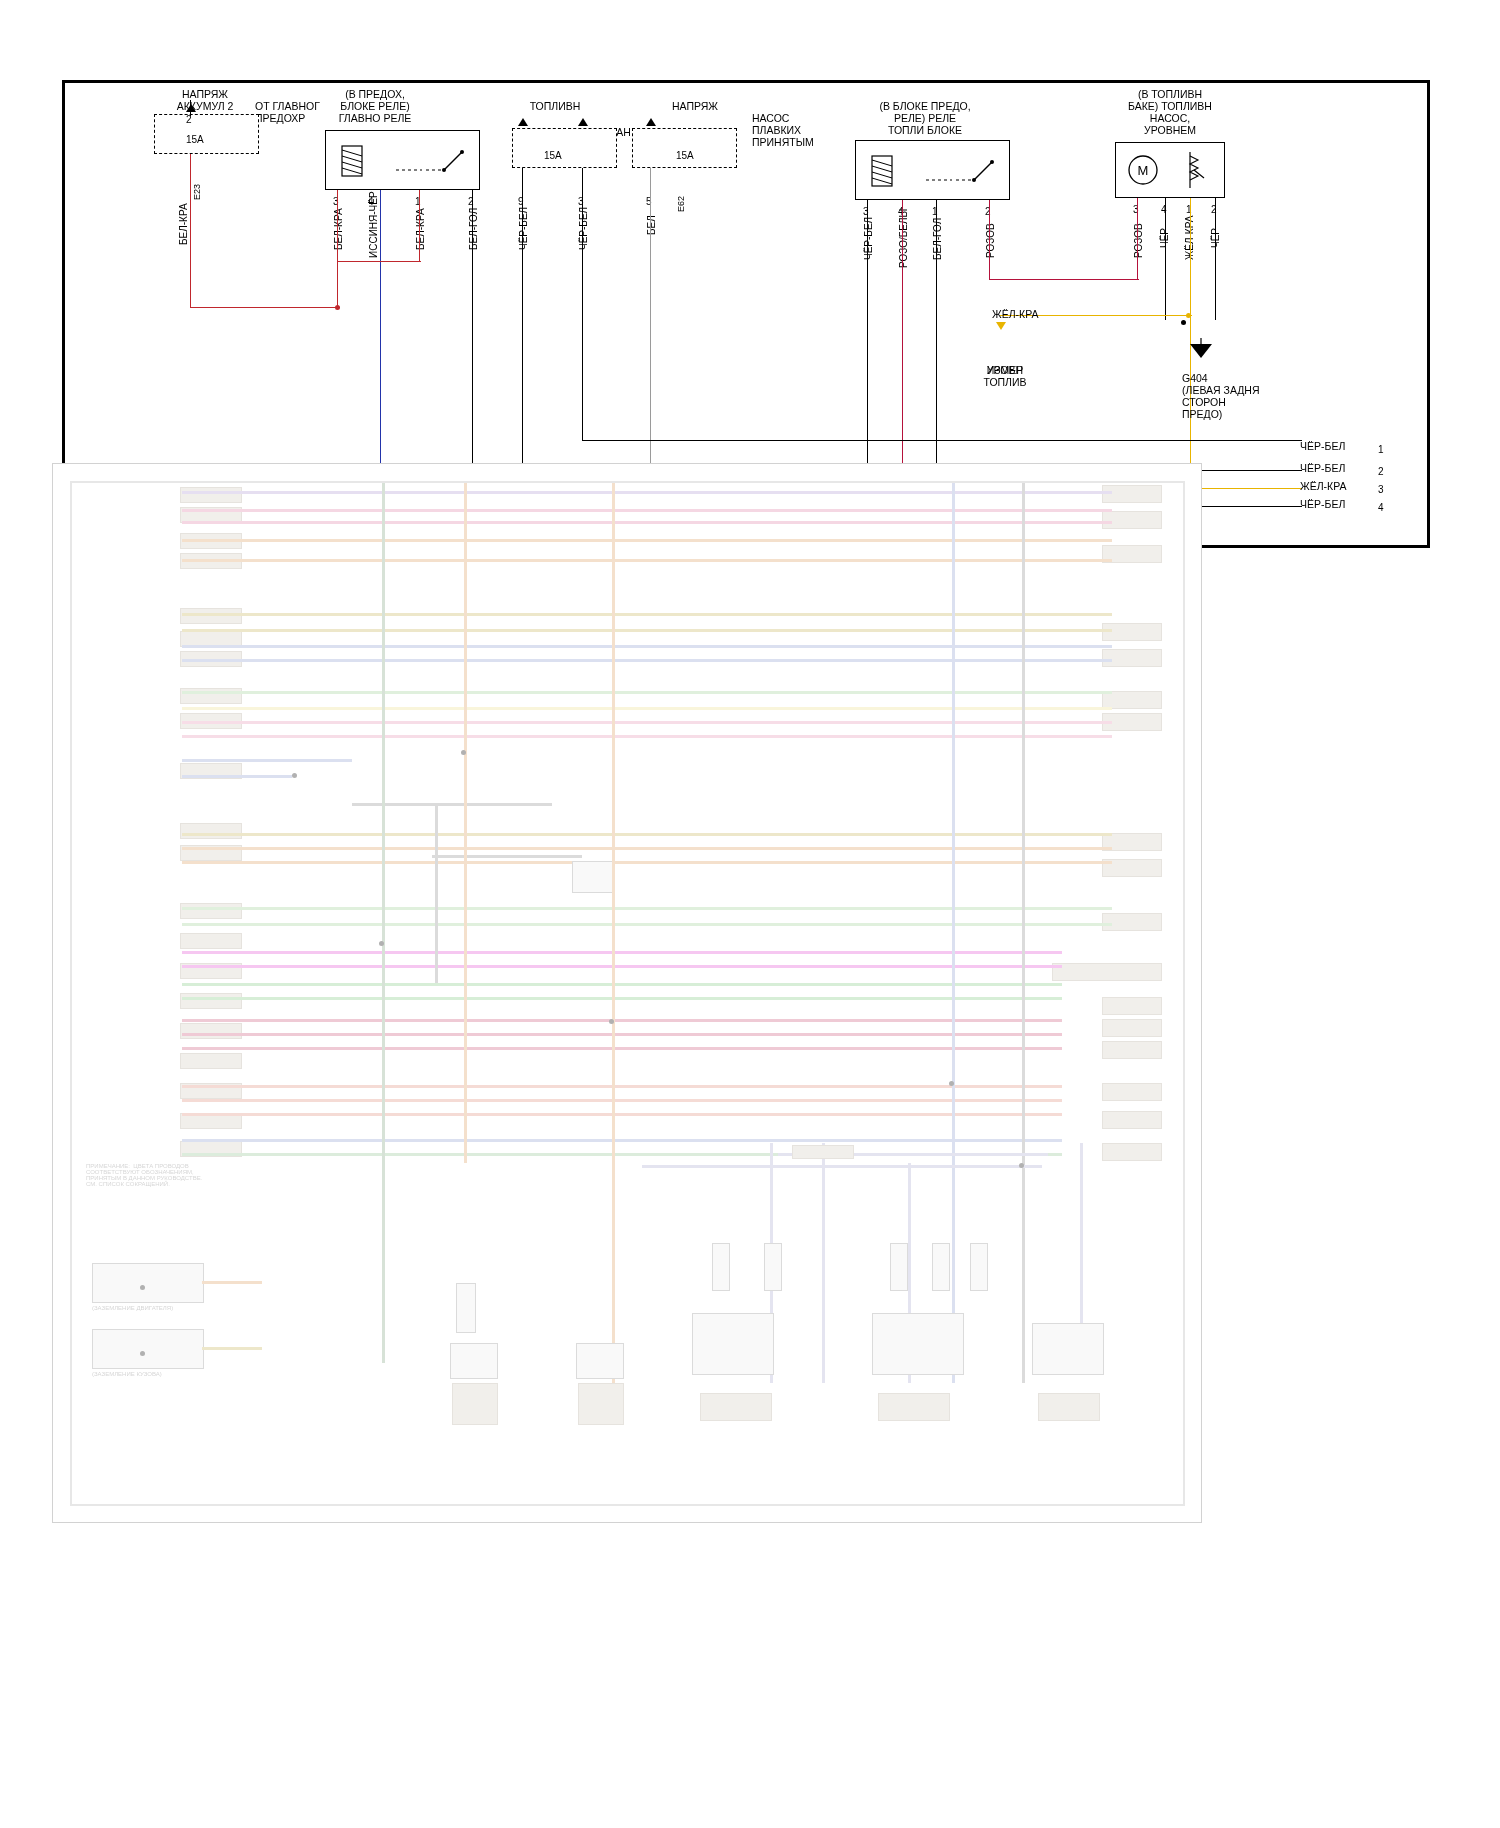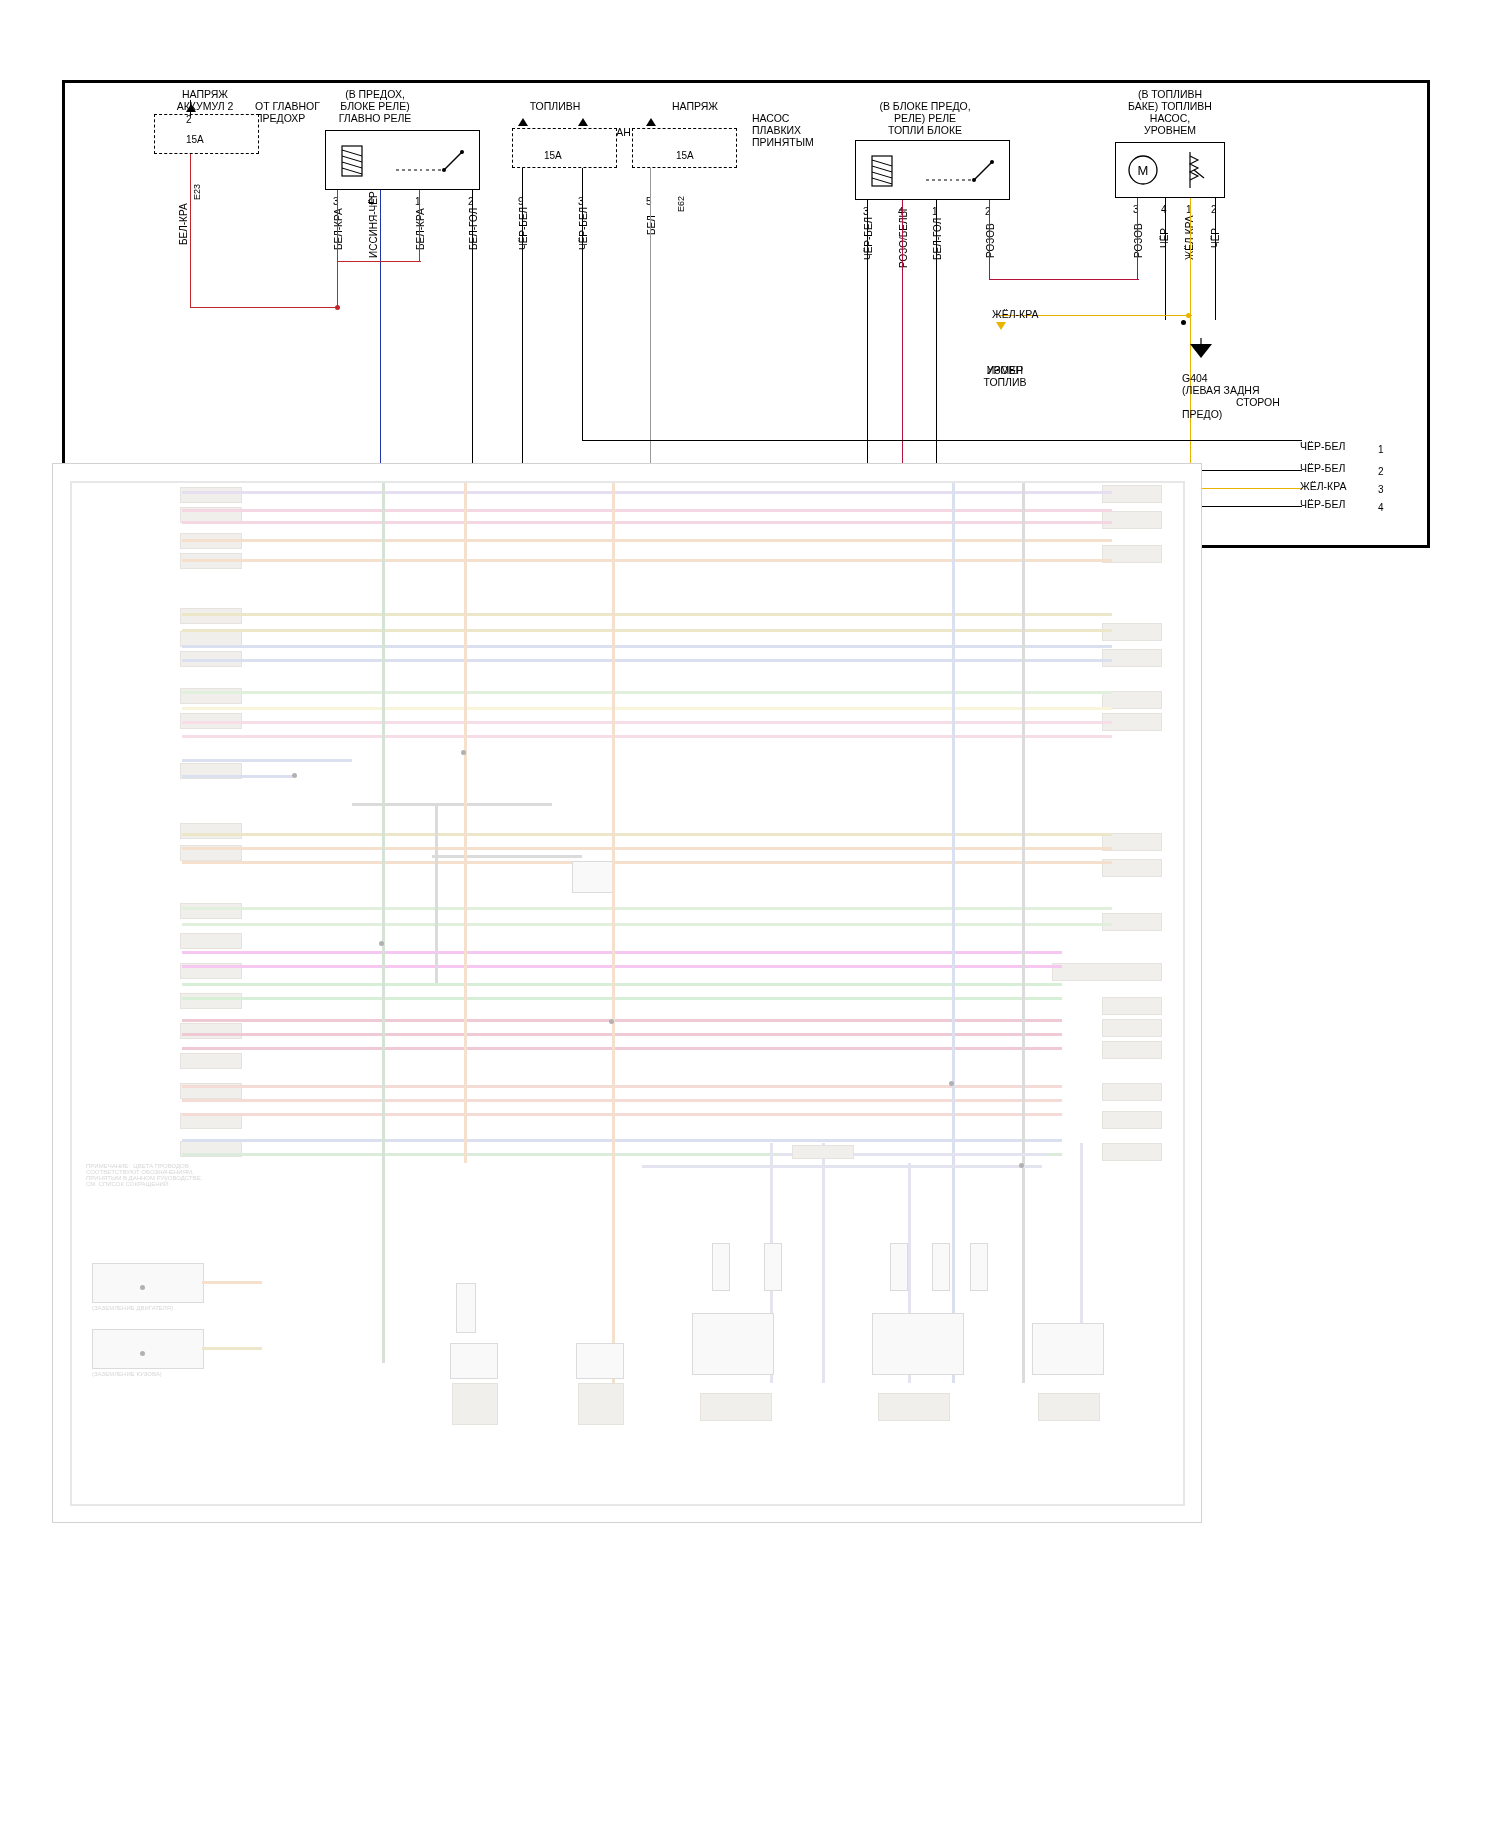--- a/index.html
+++ b/index.html
@@ -197,21 +197,21 @@
   <div class="lbl" style="left:960px;top:364px;width:90px;text-align:center;">ИЗМЕР</div>
   <div class="lbl" style="left:960px;top:364px;width:90px;">УРОВН</div>
   <div class="lbl" style="left:960px;top:376px;width:90px;">ТОПЛИВ</div>
 
   <svg class="gnd" style="left:1186px;top:338px;" width="30" height="22">
     <path d="M15 0 L15 6" stroke="#000" stroke-width="1.2"></path>
     <path d="M4 6 L26 6 L15 20 Z" fill="#000"></path>
   </svg>
   <div class="lbl left" style="left:1182px;top:372px;">G404</div>
   <div class="lbl left" style="left:1182px;top:384px;">(ЛЕВАЯ ЗАДНЯ</div>
-  <div class="lbl left" style="left:1236px;top:396px;text-align:center;">СТОРОН</div>
+  <div class="lbl left" style="left:1182px;top:396px;text-align:center;">СТОРОН</div>
   <div class="lbl left" style="left:1182px;top:408px;">ПРЕДО)</div>
 
   <div class="wire h" style="left:582px;top:440px;width:720px;"></div>
   <div class="wire h" style="left:522px;top:470px;width:780px;"></div>
   <div class="wire h yellow" style="left:1190px;top:488px;width:112px;"></div>
   <div class="wire h" style="left:472px;top:506px;width:830px;"></div>
   <div class="dot" style="left:868px;top:504px;"></div>
   <div class="dot" style="left:1103px;top:504px;"></div>
   <div class="dot" style="left:470px;top:487px;"></div>
 

